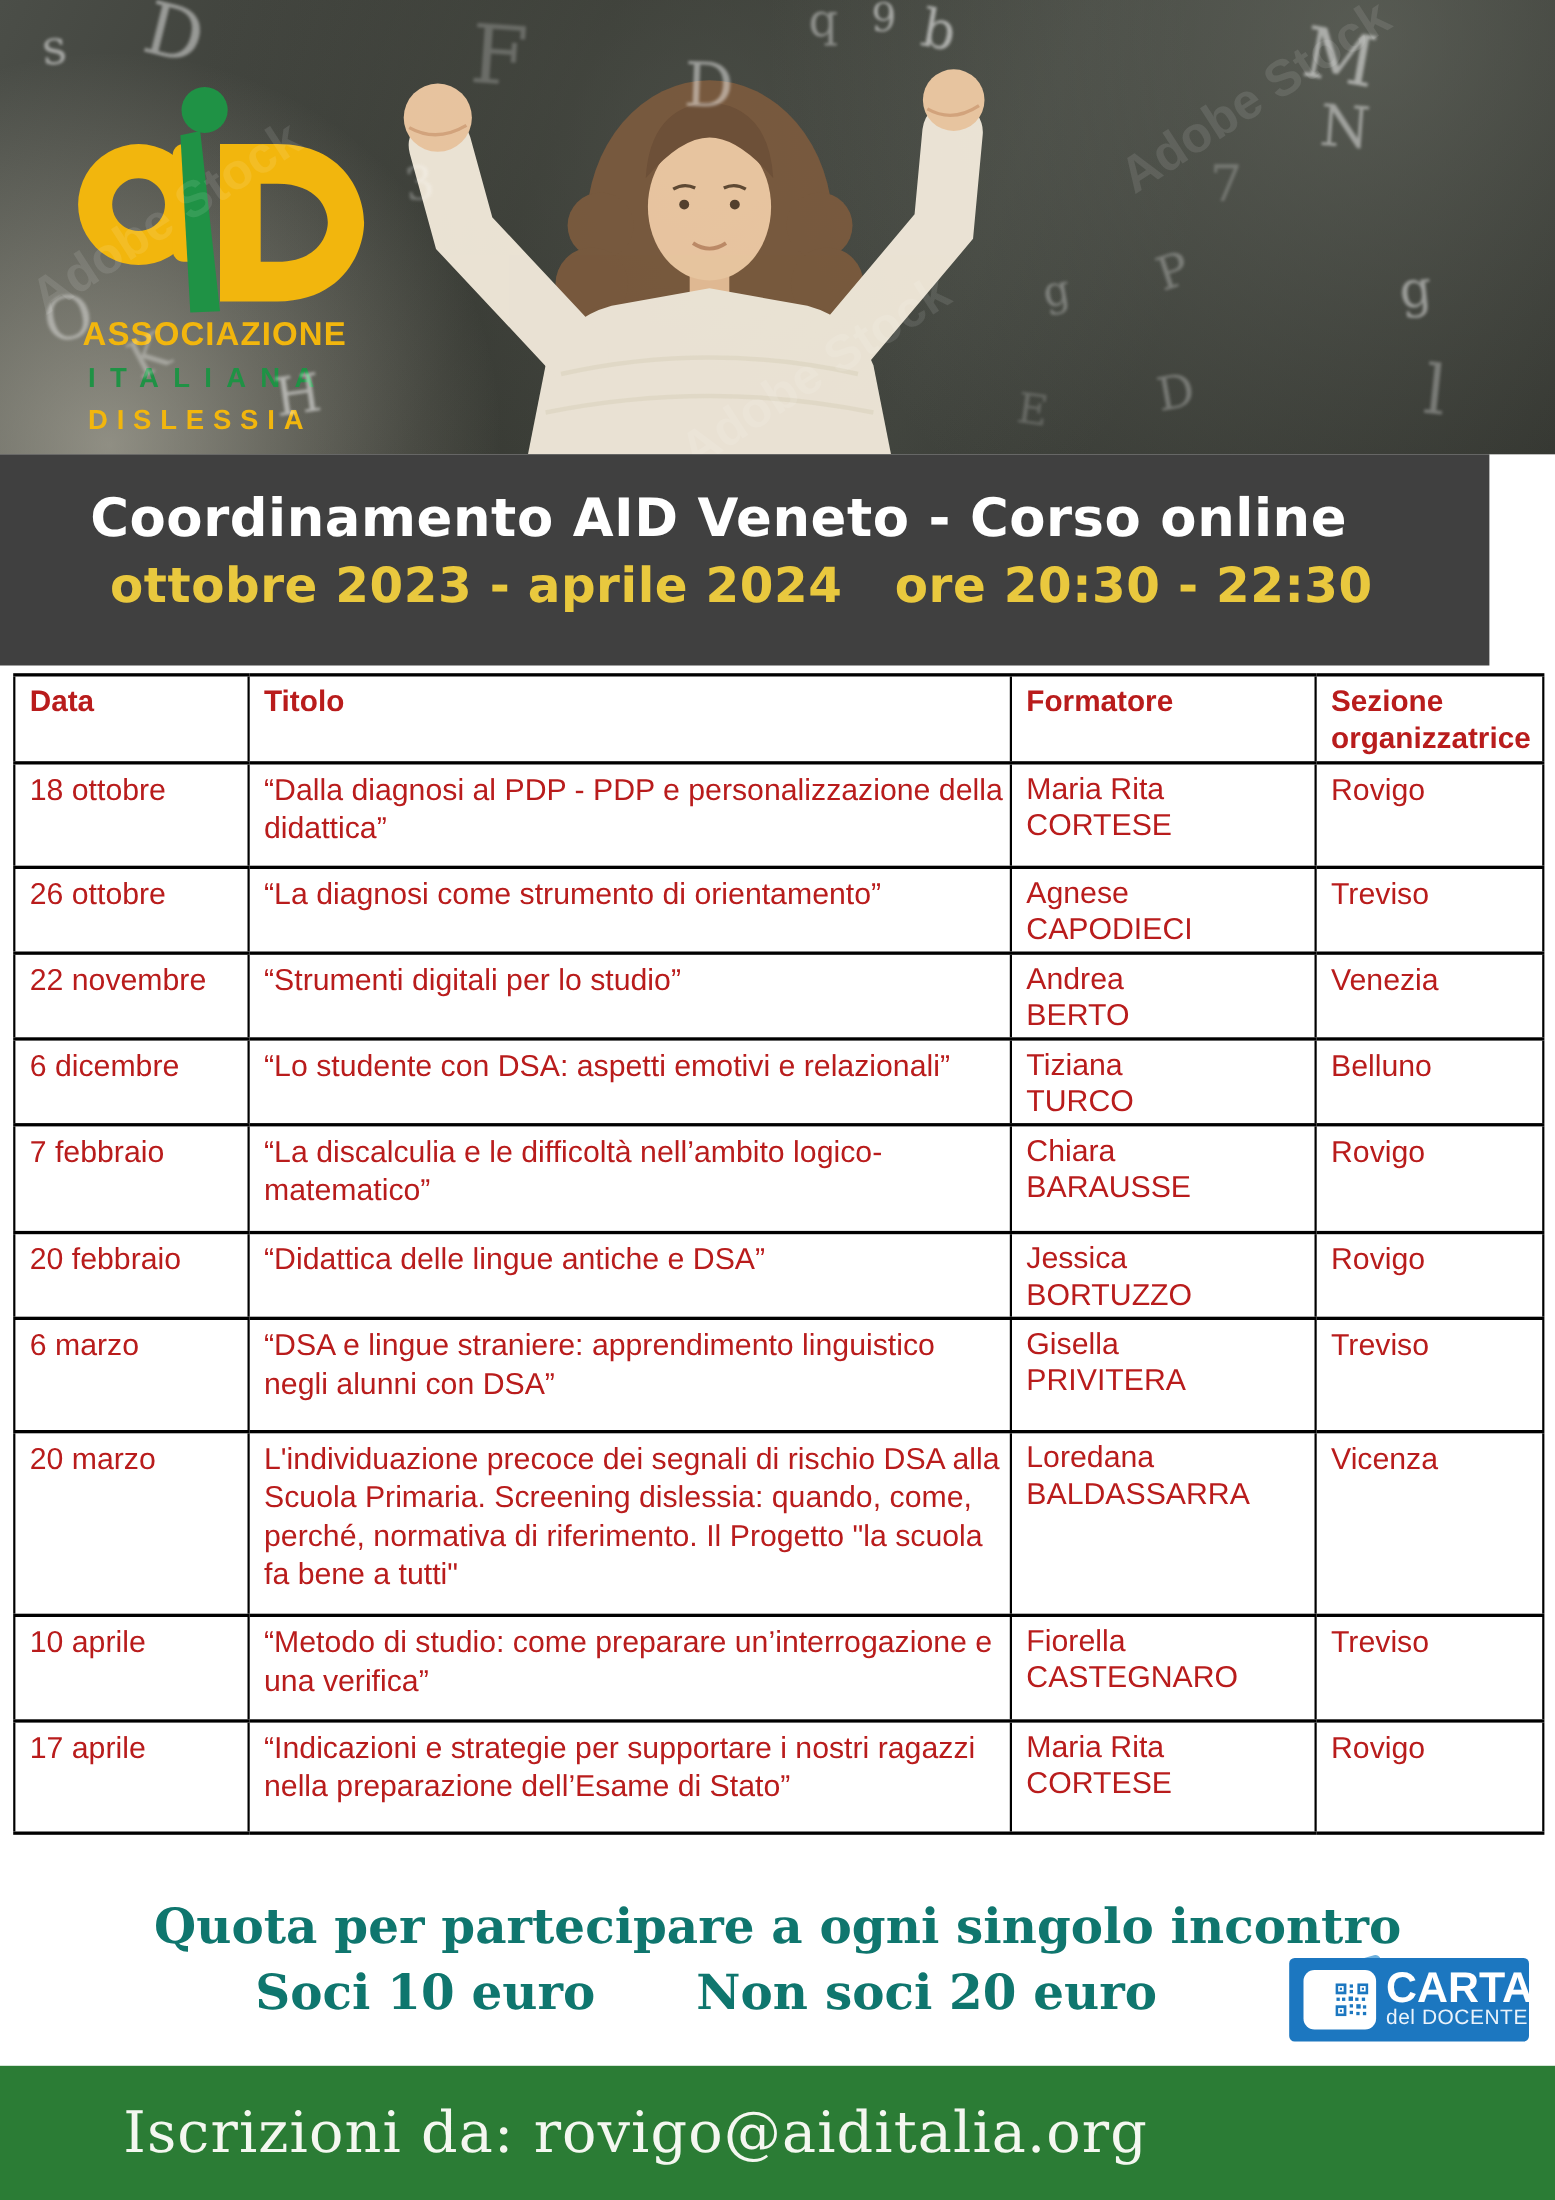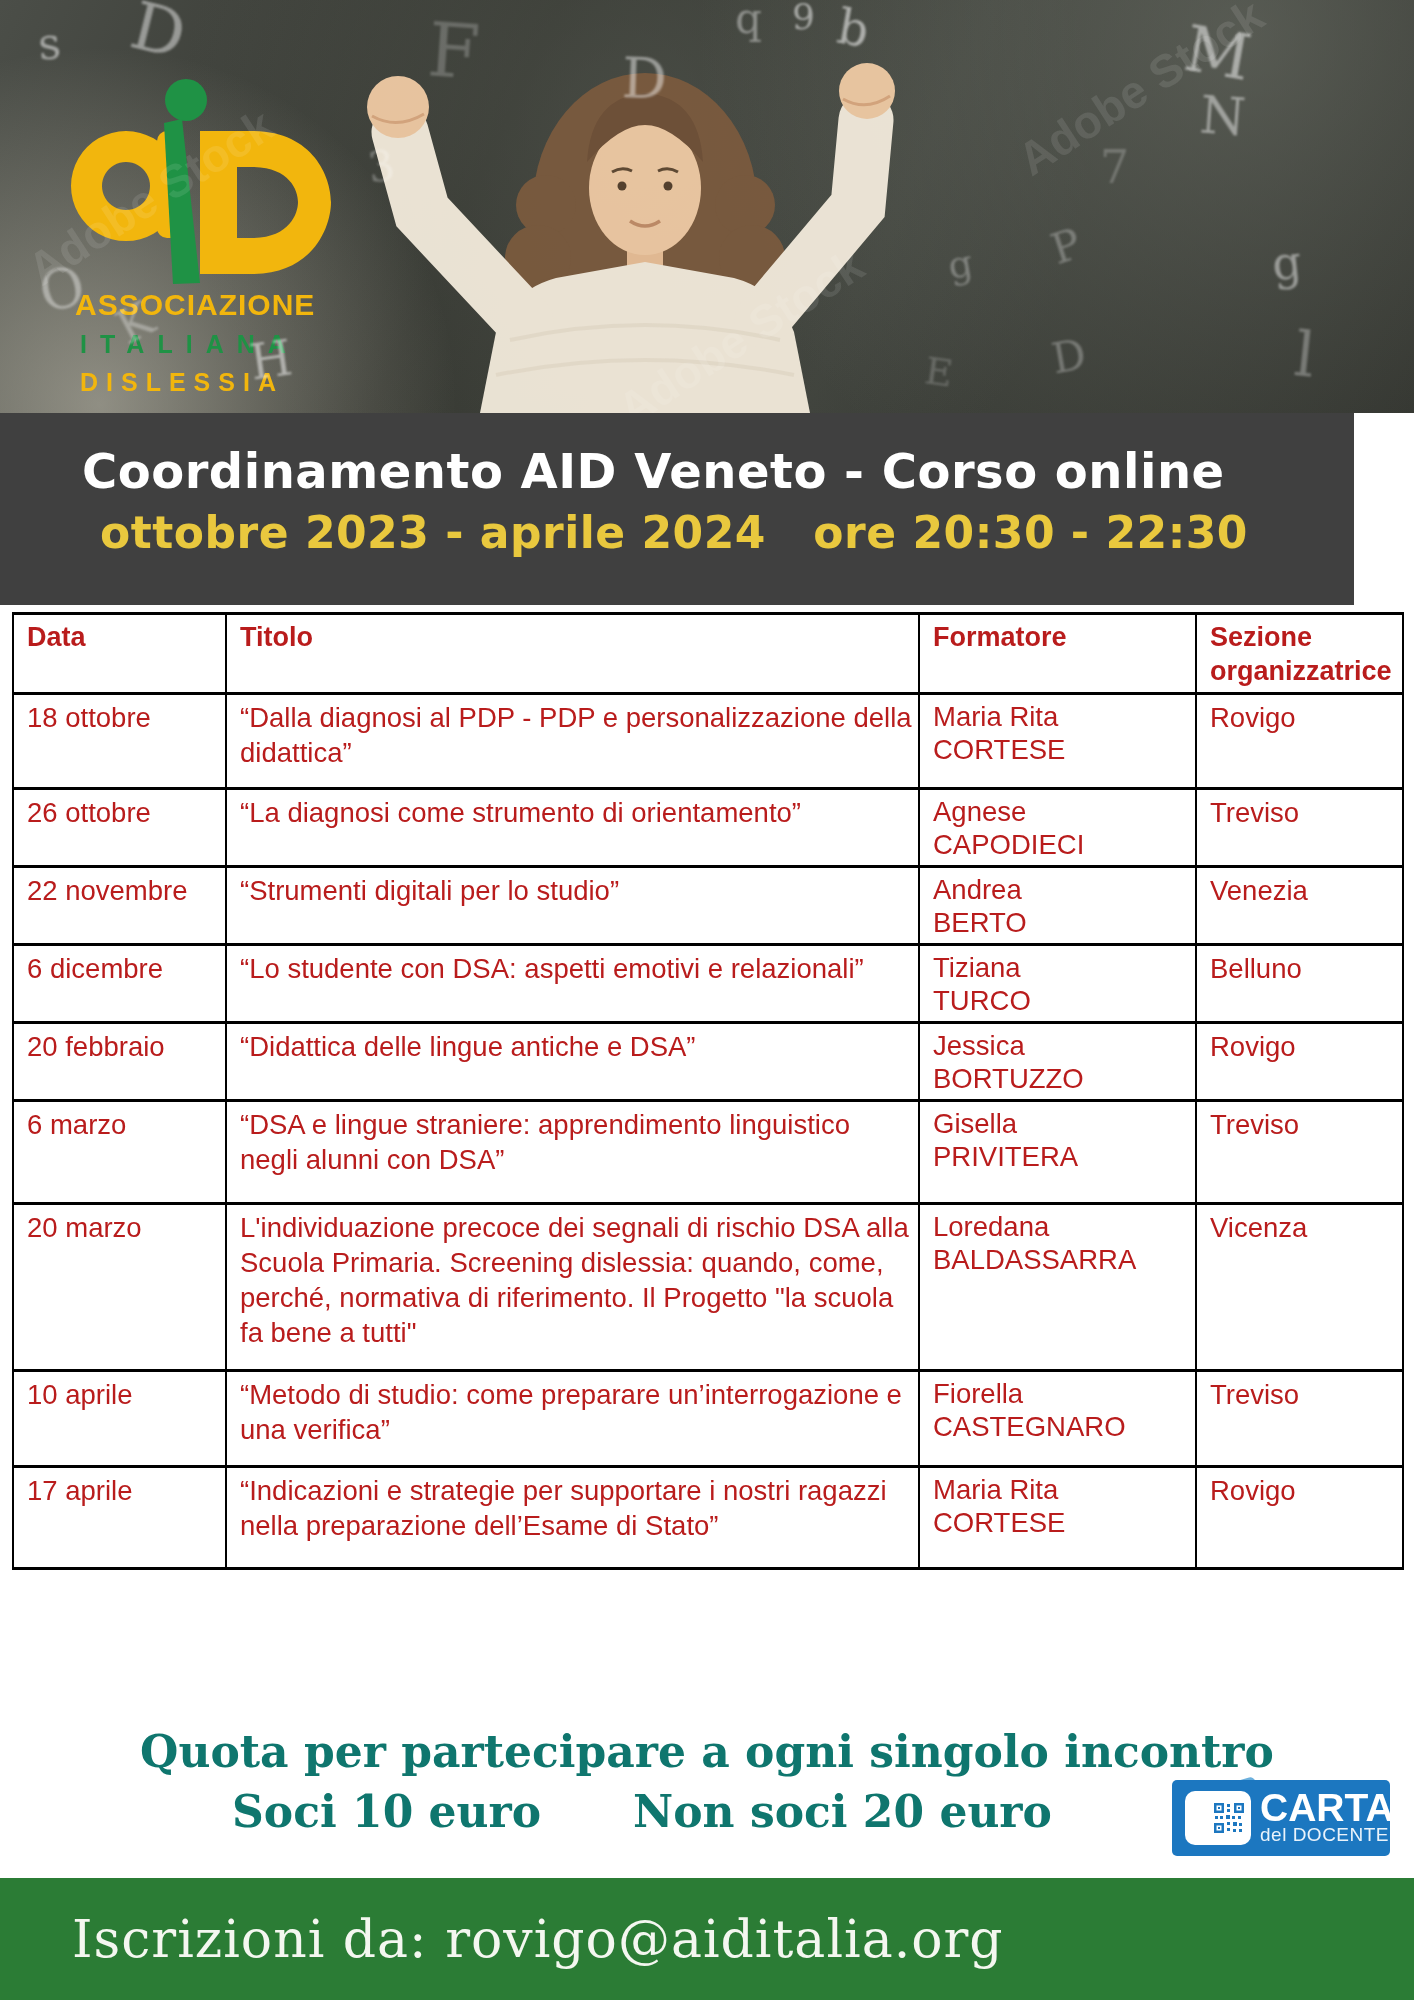--- a/index.html
+++ b/index.html
@@ -95,21 +95,21 @@
   .carta-text { margin-left:9px; line-height:1; }
   .carta-title { font:700 39px/34px "Liberation Sans", sans-serif; color:#fff; letter-spacing:0; }
   .carta-sub   { font:400 19px/20px "Liberation Sans", sans-serif; color:#eaf3fb; letter-spacing:.5px; }
 
   
   .footer {
     position:absolute; left:0; top:1878px; width:1414px; height:122px;
     background:#2b7c35; display:flex; align-items:center;
   }
   .footer-text {
-    margin-left:72px; font-family:"DejaVu Serif", serif; font-weight:400;
+    margin-left:112px; font-family:"DejaVu Serif", serif; font-weight:400;
     font-size:52px; color:#f4f7f0; letter-spacing:1px;
   }
 </style>
 </head>
 <body>
 
 <div class="hero">
 
   <svg class="girl" width="640" height="413" viewBox="0 0 640 413">
     <g opacity="0.96">
@@ -219,20 +219,27 @@
     <td class="formatore">Andrea
 BERTO</td>
     <td class="sezione">Venezia</td>
   </tr>
         <tr style="height: 65px;">
     <td class="data">6 dicembre</td>
     <td class="titolo">“Lo studente con DSA: aspetti emotivi e relazionali”</td>
     <td class="formatore">Tiziana
 TURCO</td>
     <td class="sezione">Belluno</td>
+  </tr>
+        <tr style="height: 98px;">
+    <td class="data">7 febbraio</td>
+    <td class="titolo">“La discalculia e le difficoltà nell’ambito logico-matematico”</td>
+    <td class="formatore">Chiara
+BARAUSSE</td>
+    <td class="sezione">Rovigo</td>
   </tr>
         <tr style="height: 68px;">
     <td class="data">20 febbraio</td>
     <td class="titolo">“Didattica delle lingue antiche e DSA”</td>
     <td class="formatore">Jessica
 BORTUZZO</td>
     <td class="sezione">Rovigo</td>
   </tr>
         <tr style="height: 103px;">
     <td class="data">6 marzo</td>

